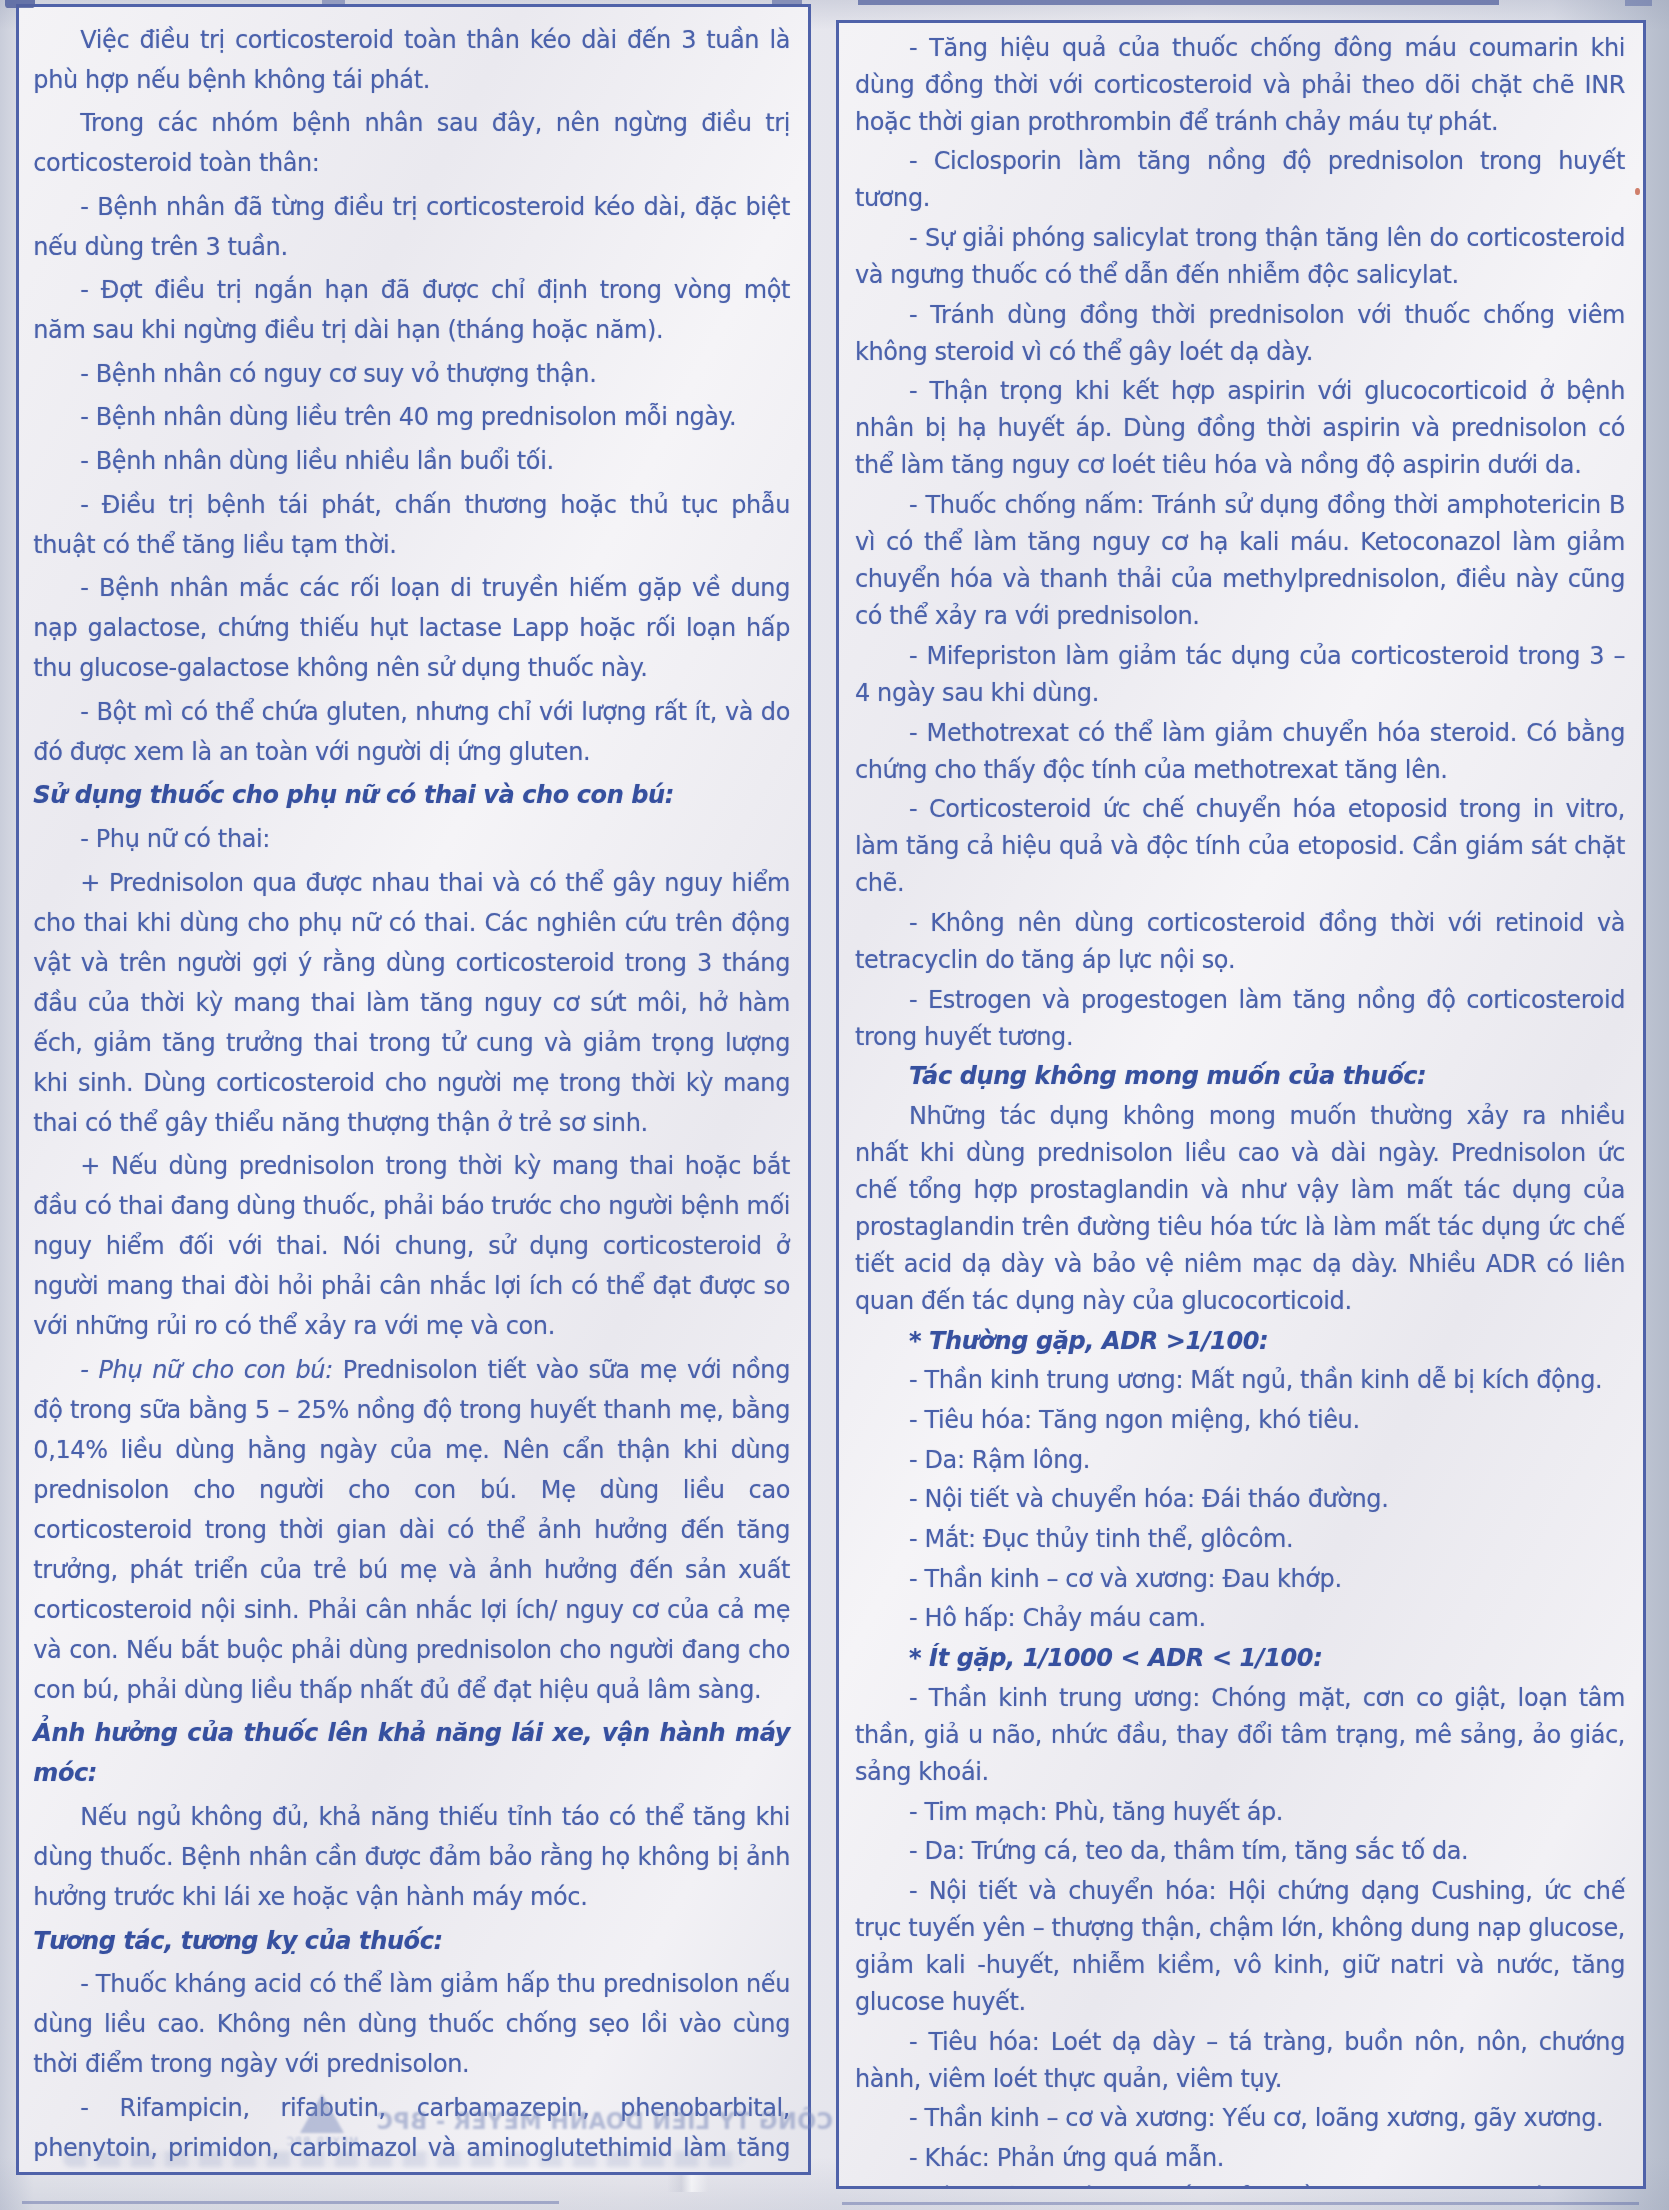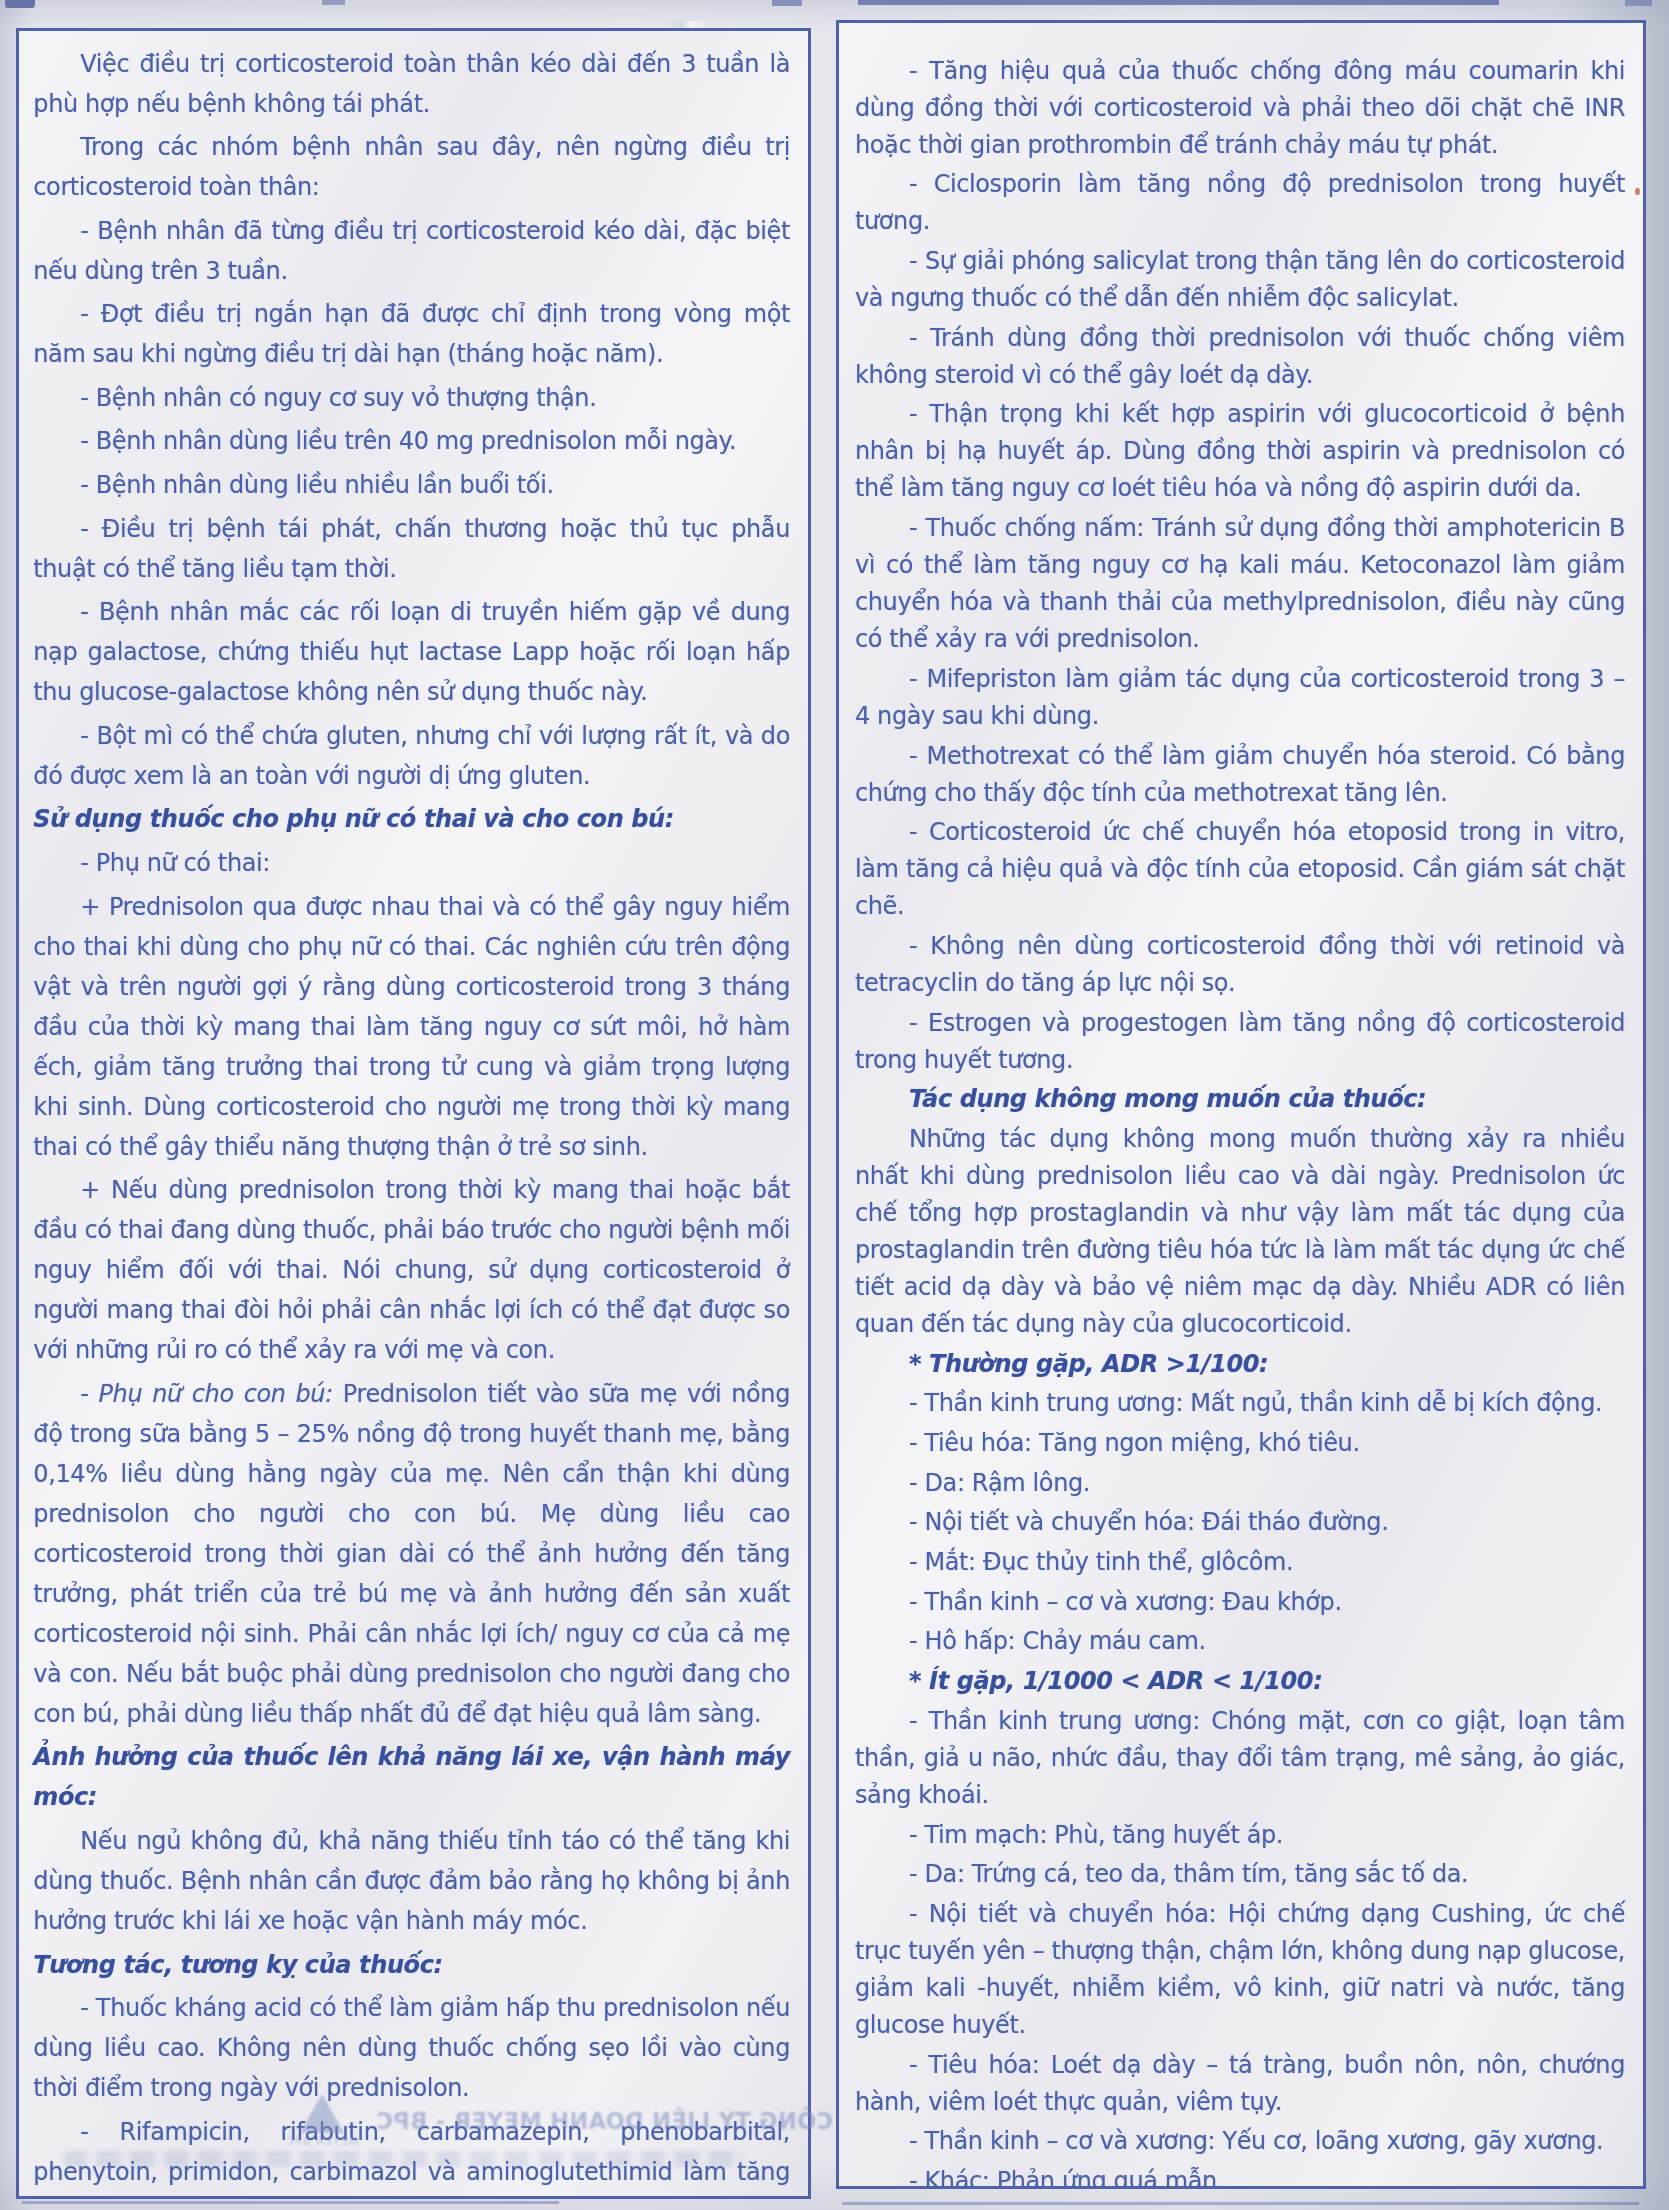--- a/index.html
+++ b/index.html
@@ -10,22 +10,22 @@
       linear-gradient(180deg, rgba(150,158,182,.28) 0px, rgba(150,158,182,0) 30px, rgba(150,158,182,0) 2157px, rgba(150,158,182,.22) 2210px),
       linear-gradient(90deg, #c9cdda 0%, #e5e6ec 2%, #ebeaef 38%, #e6e6ed 50%, #efeef2 72%, #dee0e9 93%, #c0c6d4 98%, #b4bbca 100%);
   }
   .box{
     position:absolute;box-sizing:border-box;
     border:3.6px solid #4f62a9;
     background:linear-gradient(118deg,#f4f3f6 0%,#eae9ef 26%,#f5f4f7 45%,#e9e8ee 67%,#f2f1f5 86%,#e4e4eb 100%);
     color:#4a61ab;text-align:justify;overflow:hidden;
     text-shadow:0 0 1.1px rgba(74,97,171,.45);
   }
-  #left-box{left:16px;top:28px;width:795px;height:2171px;padding:12.5px 18px 9px 14.3px;font-size:24px;line-height:40px;letter-spacing:-0.4px;}
-  #right-box{left:836px;top:19.7px;width:810px;height:2169px;padding:30px 18px 9px 16px;font-size:24px;line-height:37px;letter-spacing:-0.4px;}
+  #left-box{left:16px;top:4px;width:795px;height:2171px;padding:12.5px 18px 9px 14.3px;font-size:24px;line-height:40px;letter-spacing:-0.4px;}
+  #right-box{left:836px;top:19.7px;width:810px;height:2169px;padding:7px 18px 9px 16px;font-size:24px;line-height:37px;letter-spacing:-0.4px;}
   .para{margin:0 0 3.6px 0;text-indent:47px;}
   #right-box .para{margin-bottom:2.7px;text-indent:54px;}
   .para.heading{text-indent:0;font-weight:bold;font-style:italic;color:#36509f;}
   .para.item-em{}
   .lead{font-style:italic;margin-top:43px;}
   
   .crease{position:absolute;pointer-events:none;}
   #crease-left{left:667px;top:20.6px;width:41px;height:2171px;background:linear-gradient(90deg,rgba(120,128,155,0) 0%,rgba(120,128,155,.13) 35%,rgba(255,255,255,.6) 60%,rgba(120,128,155,0) 100%);}
   #crease-right{left:1482px;top:19.7px;width:48px;height:2169px;background:linear-gradient(90deg,rgba(120,128,155,0) 0%,rgba(120,128,155,.12) 30%,rgba(255,255,255,.55) 58%,rgba(120,128,155,0) 100%);}
   #crease-h-right{left:840px;top:349px;width:802px;height:81px;background:linear-gradient(180deg,rgba(255,255,255,0) 0%,rgba(255,255,255,.5) 45%,rgba(130,138,160,.12) 72%,rgba(255,255,255,0) 100%);}

